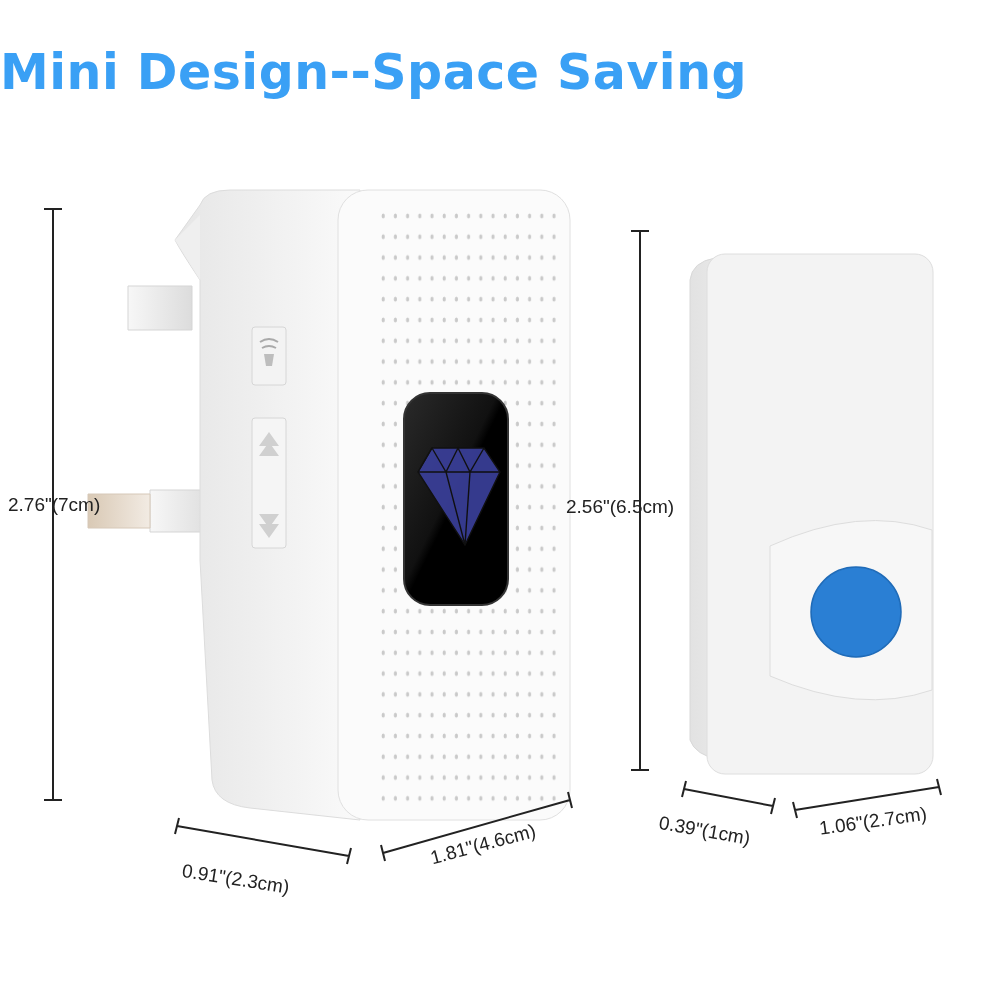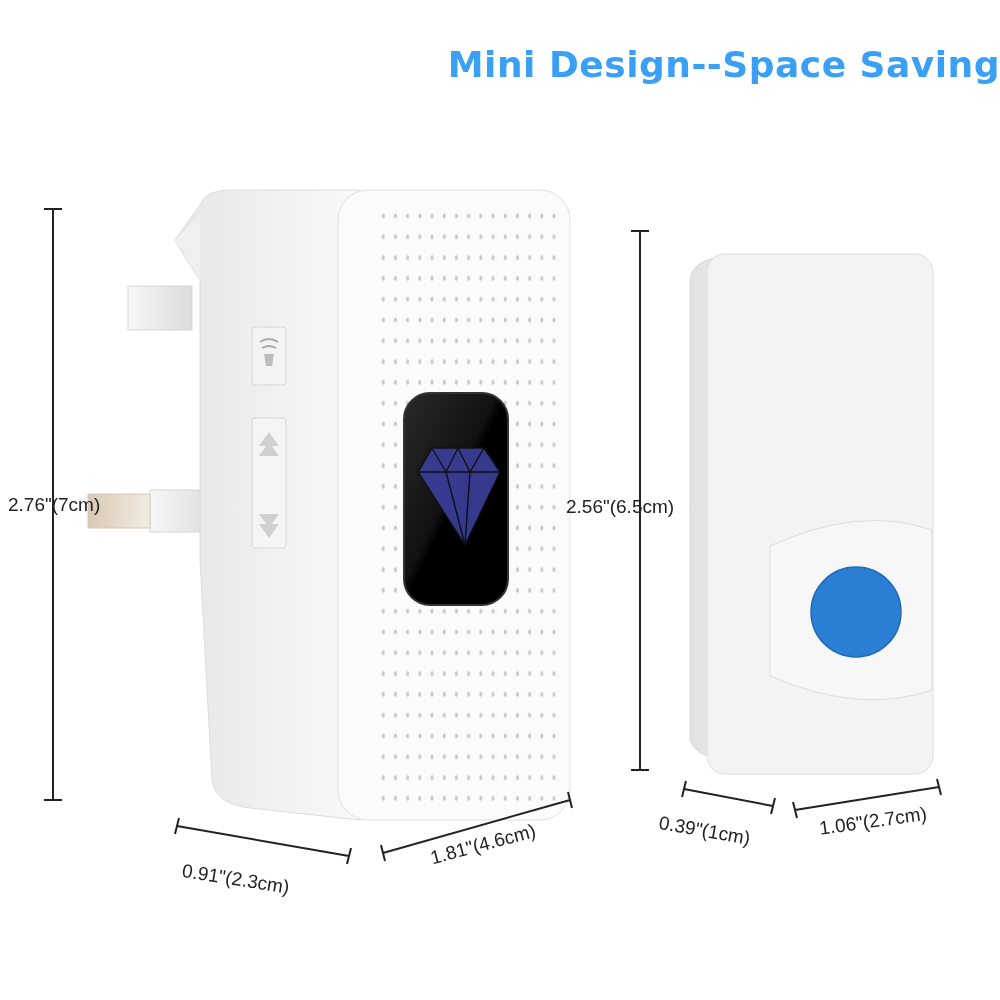--- a/index.html
+++ b/index.html
@@ -1,17 +1,17 @@
 <!DOCTYPE html>
 <html><head>
 <meta charset="utf-8">
 <style>
   html,body{margin:0;padding:0;background:#ffffff;}
   body{width:1000px;height:1000px;position:relative;overflow:hidden;font-family:"DejaVu Sans","Liberation Sans",sans-serif;}
-  .title{position:absolute;left:0;top:44px;width:1000px;text-align:right;font-size:36px;font-weight:bold;color:#3aa0f5;letter-spacing:0.5px;}
+  .title{position:absolute;left:0;top:44px;width:1000px;text-align:left;font-size:49px;font-weight:bold;color:#3aa0f5;letter-spacing:0.5px;}
   .dim{position:absolute;font-family:"Liberation Sans",sans-serif;font-size:19px;color:#222;white-space:nowrap;}
   svg{position:absolute;left:0;top:0;}
 </style>
 </head>
 <body>
 
 <div class="title">Mini Design--Space Saving</div>
 
 <svg width="1000" height="1000" viewBox="0 0 1000 1000">
   <defs>

